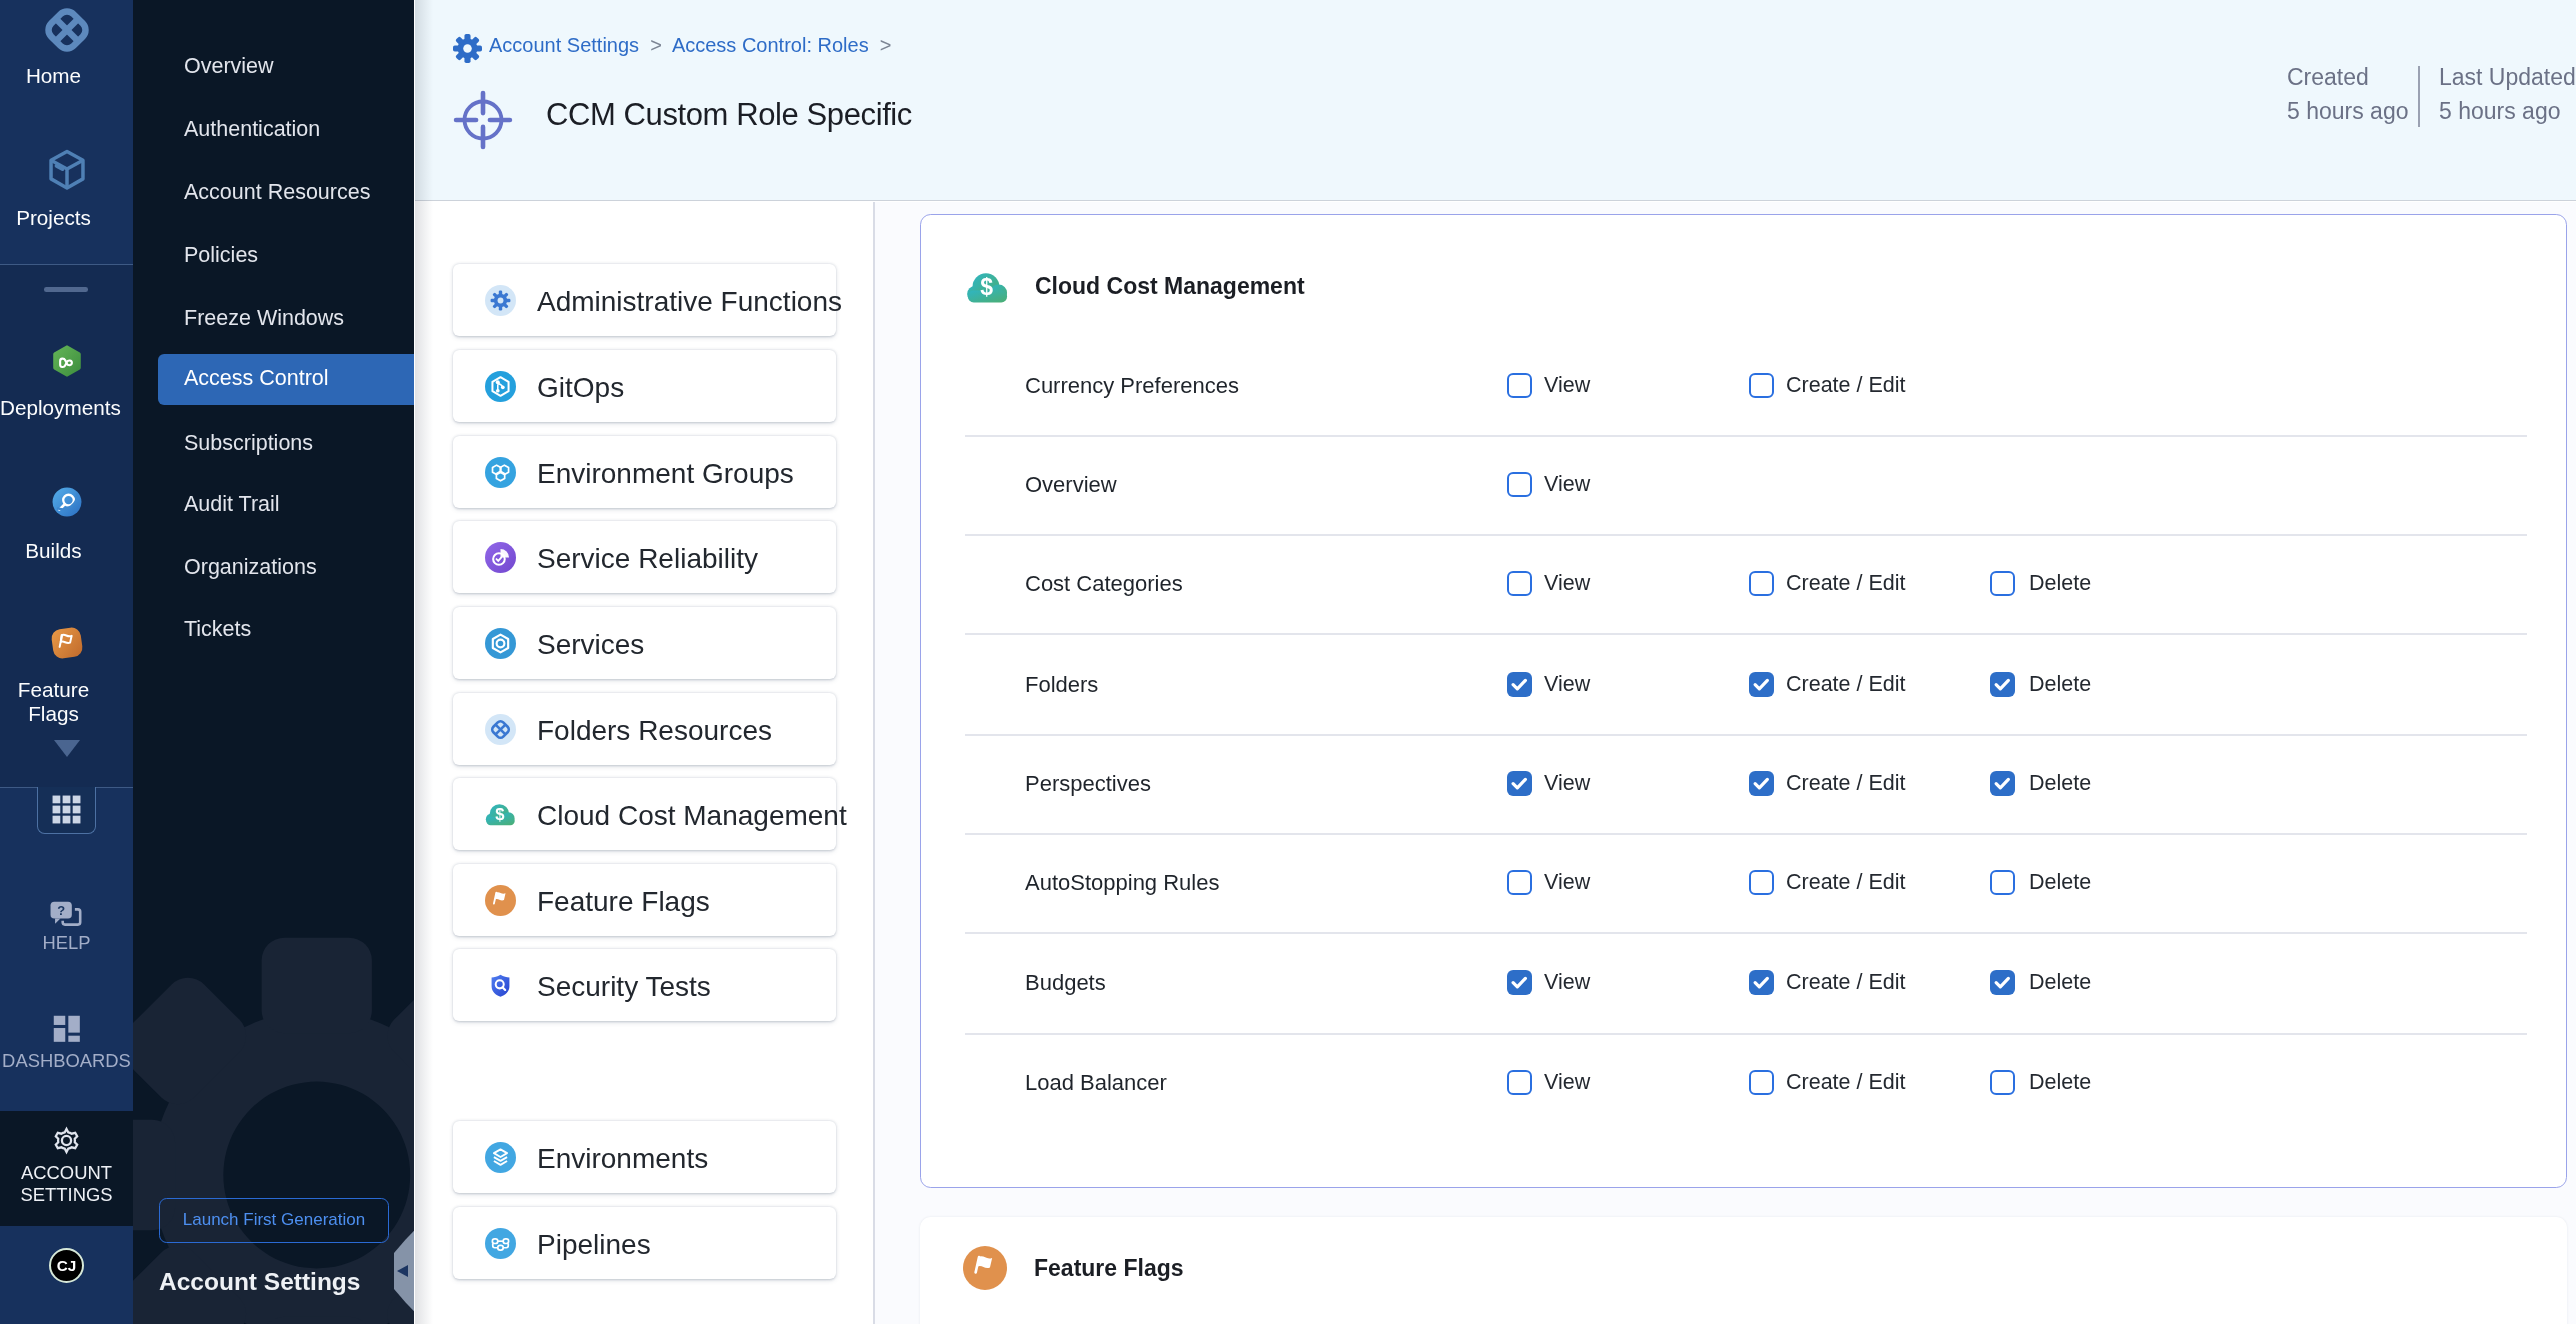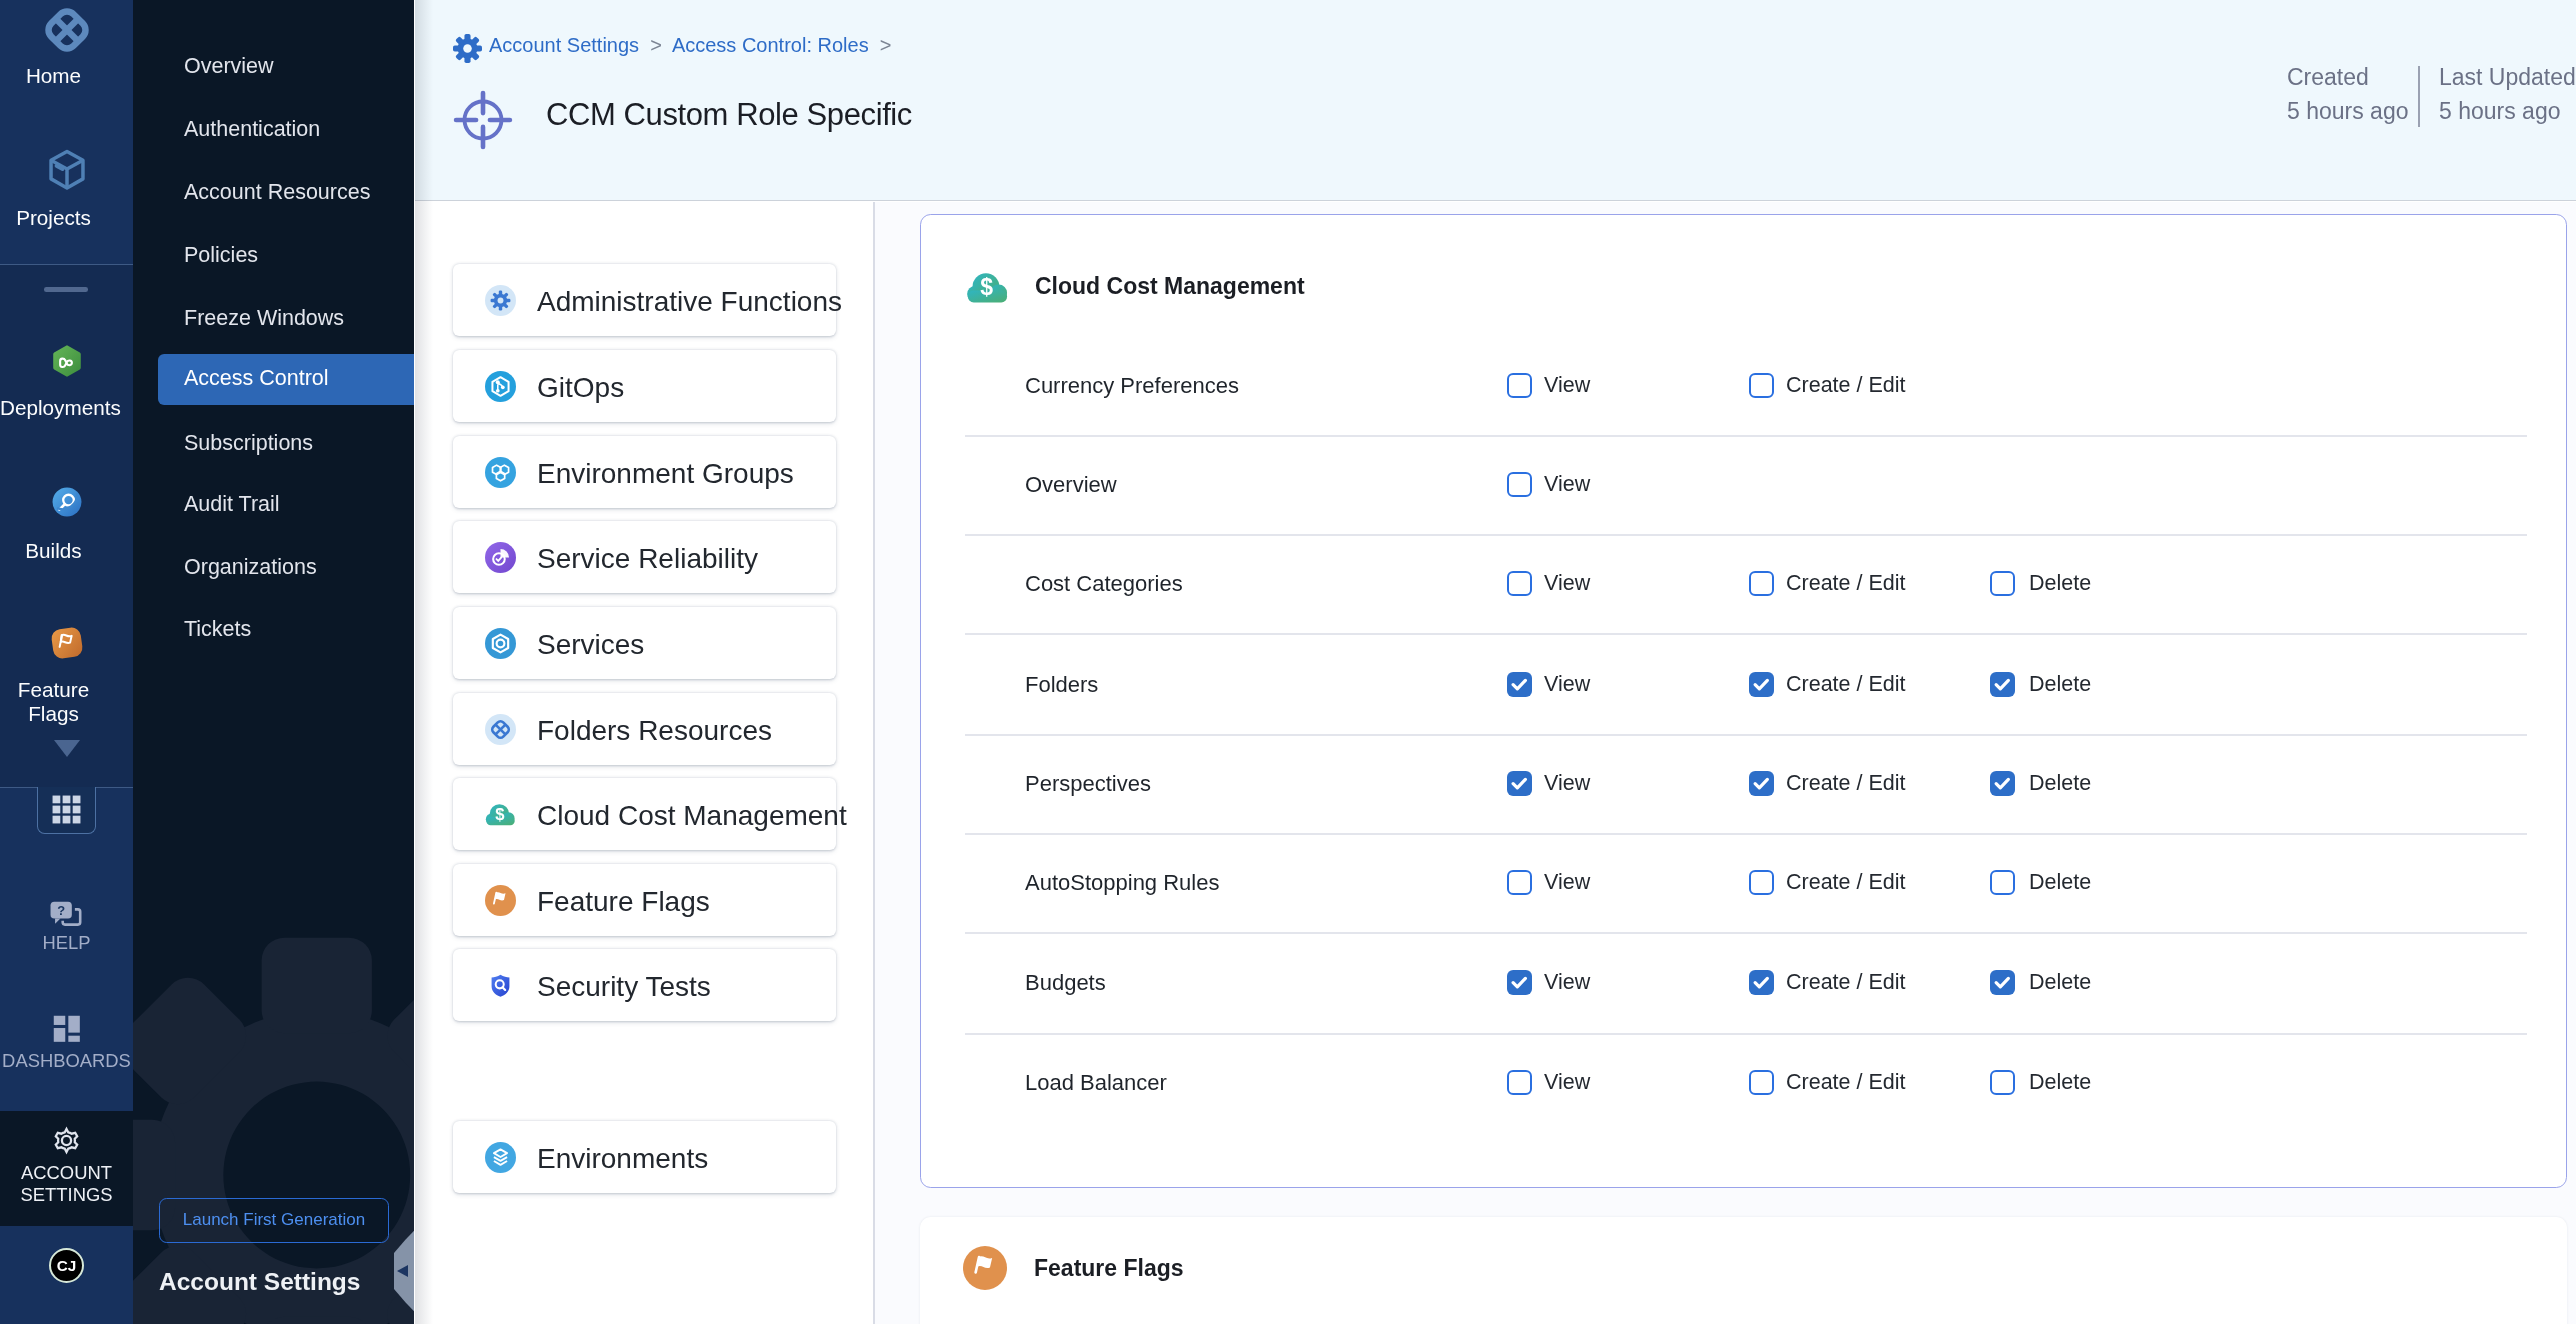--- a/index.html
+++ b/index.html
@@ -383,20 +383,34 @@
   <div class="rescard abs" style="top:1121px">
     <div class="ic"><svg width="31" height="31" viewBox="0 0 40 40">
           <circle cx="20" cy="20" r="20" fill="#42a7e2"></circle>
           <g fill="none" stroke="#fff" stroke-width="2.4" stroke-linejoin="round">
             <path d="M20 9.5 L28.5 14.4 L20 19.3 L11.5 14.4 Z"></path>
             <path d="M28.5 19.5 L20 24.4 L11.5 19.5"></path>
             <path d="M28.5 24.6 L20 29.5 L11.5 24.6"></path>
           </g>
         </svg></div>
     <div class="lb">Environments</div>
+  </div>
+  <div class="rescard abs" style="top:1207px">
+    <div class="ic"><svg width="31" height="31" viewBox="0 0 40 40">
+          <circle cx="20" cy="20" r="20" fill="#42a7e2"></circle>
+          <g fill="none" stroke="#fff" stroke-width="2.2">
+            <rect x="9.5" y="14" width="7" height="6" rx="3"></rect>
+            <rect x="23.5" y="14" width="7" height="6" rx="3"></rect>
+            <rect x="16.5" y="22.5" width="7" height="6" rx="3"></rect>
+            <line x1="16.5" y1="17" x2="23.5" y2="17"></line>
+            <path d="M30 20 l0 3 a2.5 2.5 0 0 1 -2.5 2.5 l-4 0"></path>
+            <path d="M10 20 l0 3 a2.5 2.5 0 0 0 2.5 2.5 l4 0"></path>
+          </g>
+        </svg></div>
+    <div class="lb">Pipelines</div>
   </div>
 
   <div id="ccmcard" class="abs">
     <div class="abs" style="left:45px; top:51px; width:43px; height:43px;">
       <svg width="43" height="43" viewBox="0 0 56 56">
           <defs>
             <linearGradient id="gccm2" x1="0" y1="0" x2="1" y2="1">
               <stop offset="0" stop-color="#2fb5c2"></stop>
               <stop offset="1" stop-color="#4cae72"></stop>
             </linearGradient>

